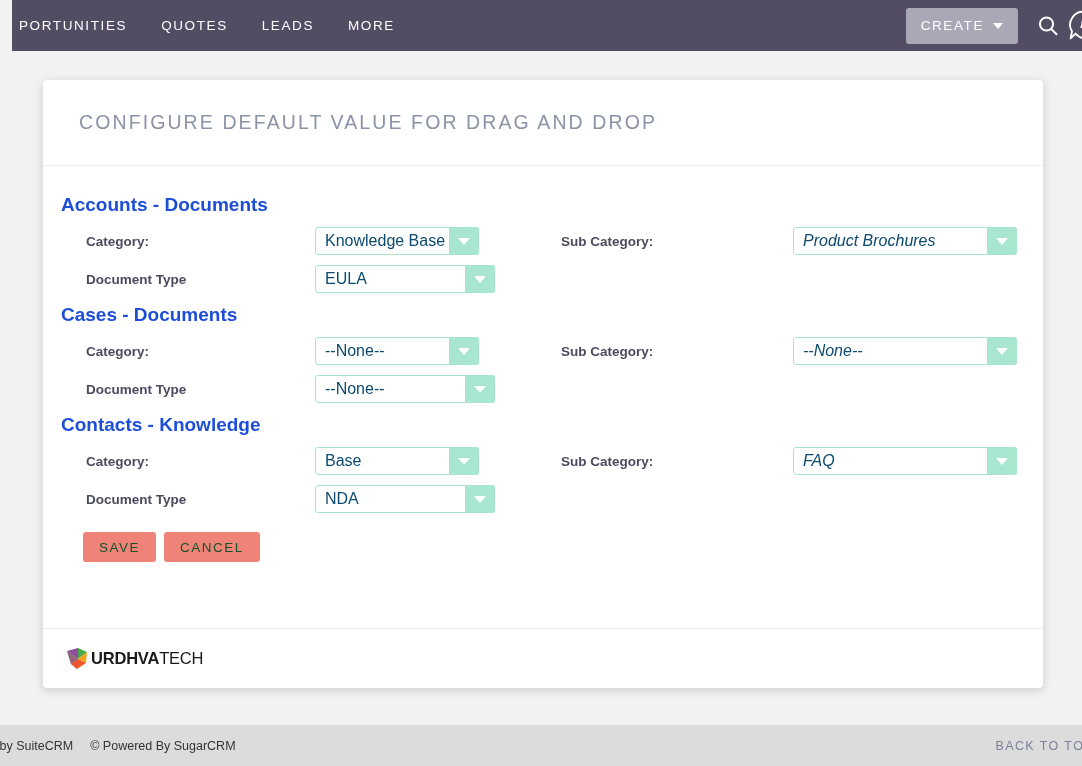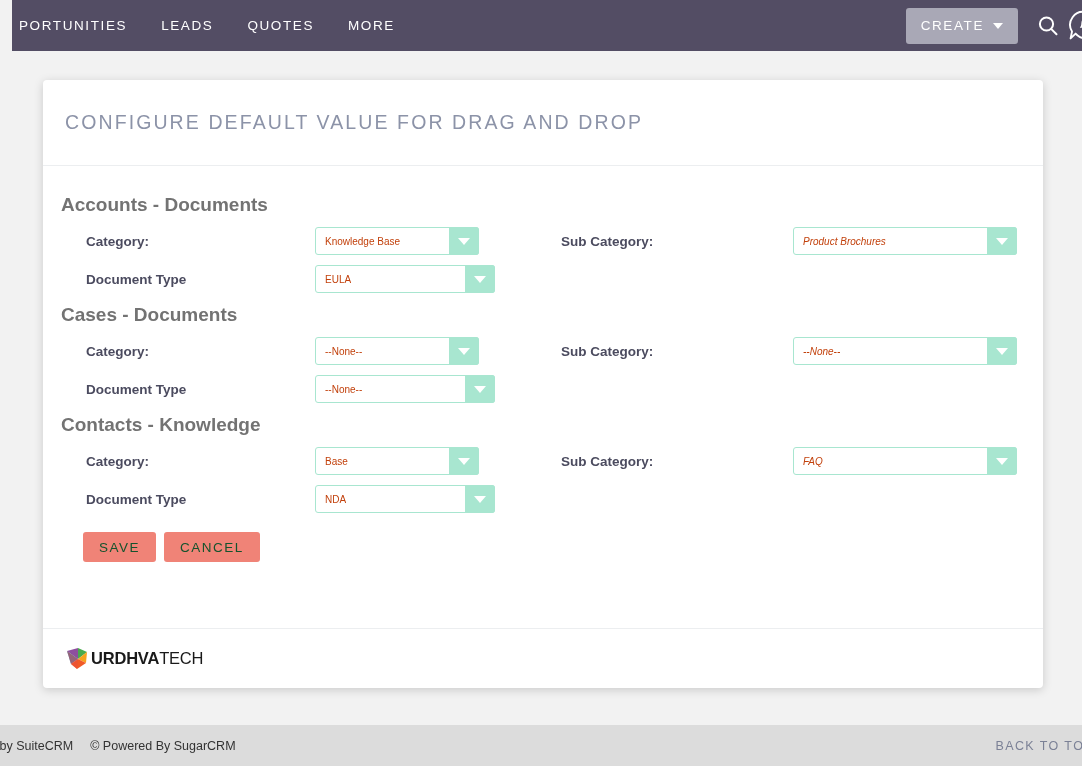--- a/index.html
+++ b/index.html
@@ -85,39 +85,39 @@
     height: 608px;
     background: #ffffff;
     border-radius: 4px;
     box-shadow: 0 2px 10px rgba(0,0,0,0.17);
   }
   .card-header {
     height: 86px;
     border-bottom: 1px solid #eceef0;
     display: flex;
     align-items: center;
-    padding-left: 22px;
+    padding-left: 36px;
   }
   .card-title {
     color: #8c93a8;
     font-size: 19.5px;
     letter-spacing: 2.1px;
     font-weight: 400;
     white-space: nowrap;
   }
   .card-body {
     padding: 28px 22px 0 18px;
     position: relative;
     height: 462px;
   }
 
   
   .section { margin-bottom: 6px; }
   .section-title {
-    color: #737373;
+    color: #1d4ed8;
     font-size: 19px;
     font-weight: bold;
     margin: 0 0 6px 0;
     padding-left: 0px;
   }
   .row {
     display: flex;
     align-items: center;
     height: 38px;
   }
@@ -143,22 +143,22 @@
     border: 1px solid #a8e6d0;
     border-radius: 3px;
     display: flex;
     align-items: center;
     cursor: pointer;
   }
   .sel-cat { width: 164px; }
   .sel-doc { width: 180px; }
   .sel-sub { width: 224px; font-style: italic; }
   .sel-value {
-    color: #c2410c;
-    font-size: 10px;
+    color: #0c4a6e;
+    font-size: 16px;
     padding-left: 9px;
     white-space: nowrap;
     overflow: hidden;
   }
   .sel-arrow {
     position: absolute;
     right: -1px;
     top: -1px;
     bottom: -1px;
     width: 30px;
@@ -244,22 +244,22 @@
     white-space: nowrap;
     cursor: pointer;
   }
 </style>
 </head>
 <body>
 
 <div class="topnav">
   <div class="nav-links">
     <div class="nav-link">PORTUNITIES</div>
+    <div class="nav-link">QUOTES</div>
     <div class="nav-link">LEADS</div>
-    <div class="nav-link">QUOTES</div>
     <div class="nav-link">MORE</div>
   </div>
   <div class="nav-right">
     <div class="create-btn">
       <span>CREATE</span>
       <span class="caret-down"></span>
     </div>
     <div class="icon-btn">
       <svg width="24" height="24" viewBox="0 0 24 24">
         <circle cx="10.5" cy="10" r="6.6" fill="none" stroke="#ffffff" stroke-width="2"></circle>

